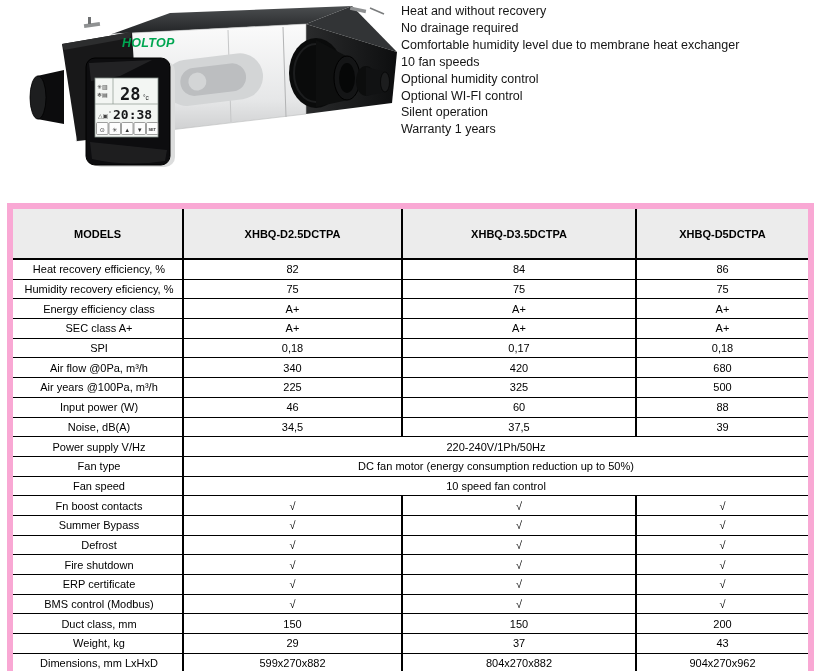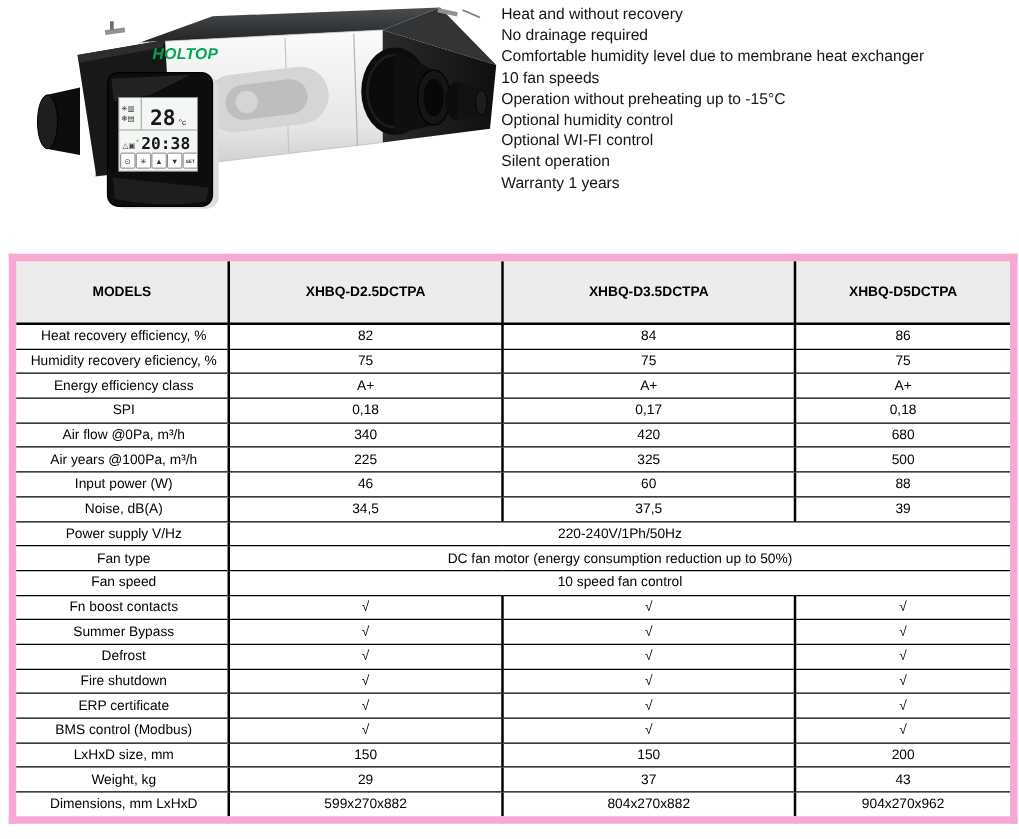--- a/index.html
+++ b/index.html
@@ -124,21 +124,20 @@
         <text x="139.7" y="131.5" font-size="6" fill="#333" text-anchor="middle">▼</text>
         <text x="152.2" y="130.8" font-size="3.8" font-weight="bold" fill="#333" text-anchor="middle">SET</text>
       </g>
     </svg>
 
     <ul class="features" id="features">
         <li>Heat and without recovery</li>
         <li>No drainage required</li>
         <li>Comfortable humidity level due to membrane heat exchanger</li>
         <li>10 fan speeds</li>
-        <li>Operation without preheating up to -15°C</li>
         <li>Optional humidity control</li>
         <li>Optional WI-FI control</li>
         <li>Silent operation</li>
         <li>Warranty 1 years</li>
       </ul>
   </div>
 
   <table class="spec">
     <colgroup>
       <col style="width:173px">
@@ -167,20 +166,26 @@
           <td class="val">75</td>
           <td class="val">75</td>
         </tr>
         <tr>
           <td class="label">Energy efficiency class</td>
           <td class="val">A+</td>
           <td class="val">A+</td>
           <td class="val">A+</td>
         </tr>
         <tr>
+          <td class="label">SEC class A+</td>
+          <td class="val">A+</td>
+          <td class="val">A+</td>
+          <td class="val">A+</td>
+        </tr>
+        <tr>
           <td class="label">SPI</td>
           <td class="val">0,18</td>
           <td class="val">0,17</td>
           <td class="val">0,18</td>
         </tr>
         <tr>
           <td class="label">Air flow @0Pa, m³/h</td>
           <td class="val">340</td>
           <td class="val">420</td>
           <td class="val">680</td>
@@ -245,21 +250,21 @@
           <td class="val">√</td>
           <td class="val">√</td>
         </tr>
         <tr>
           <td class="label">BMS control (Modbus)</td>
           <td class="val">√</td>
           <td class="val">√</td>
           <td class="val">√</td>
         </tr>
         <tr>
-          <td class="label">LxHxD size, mm</td>
+          <td class="label">Duct class, mm</td>
           <td class="val">150</td>
           <td class="val">150</td>
           <td class="val">200</td>
         </tr>
         <tr>
           <td class="label">Weight, kg</td>
           <td class="val">29</td>
           <td class="val">37</td>
           <td class="val">43</td>
         </tr>

